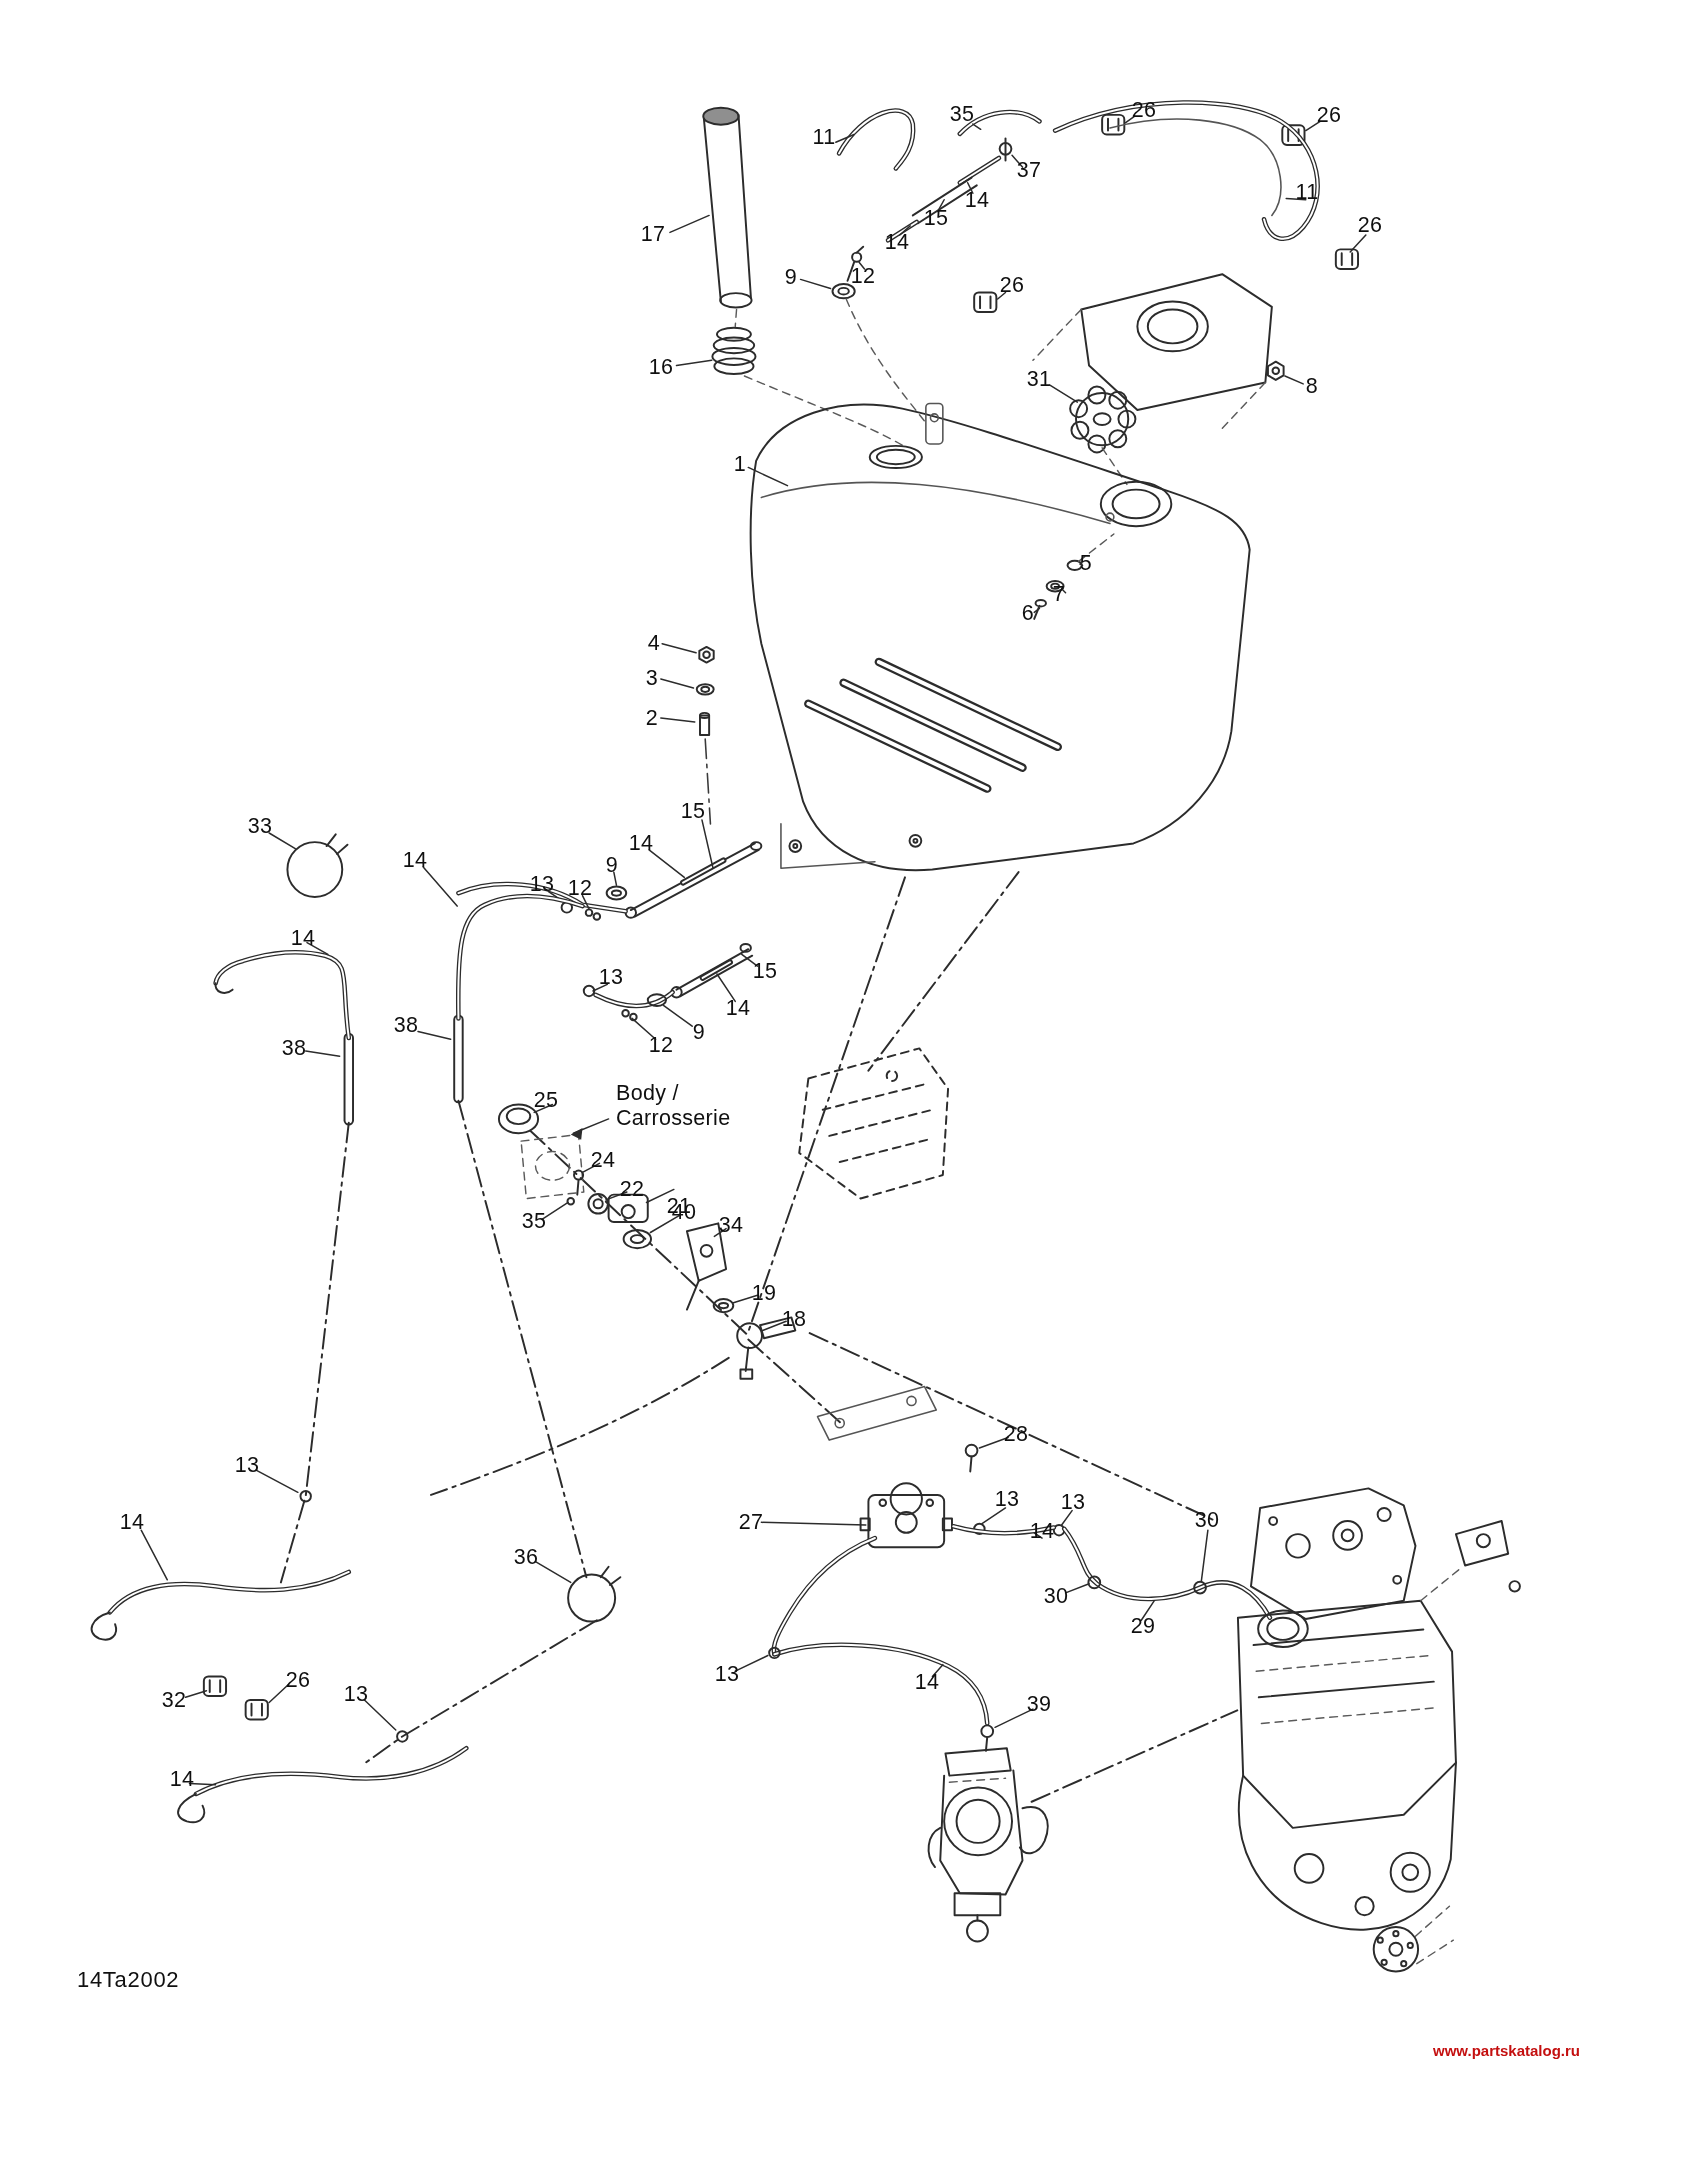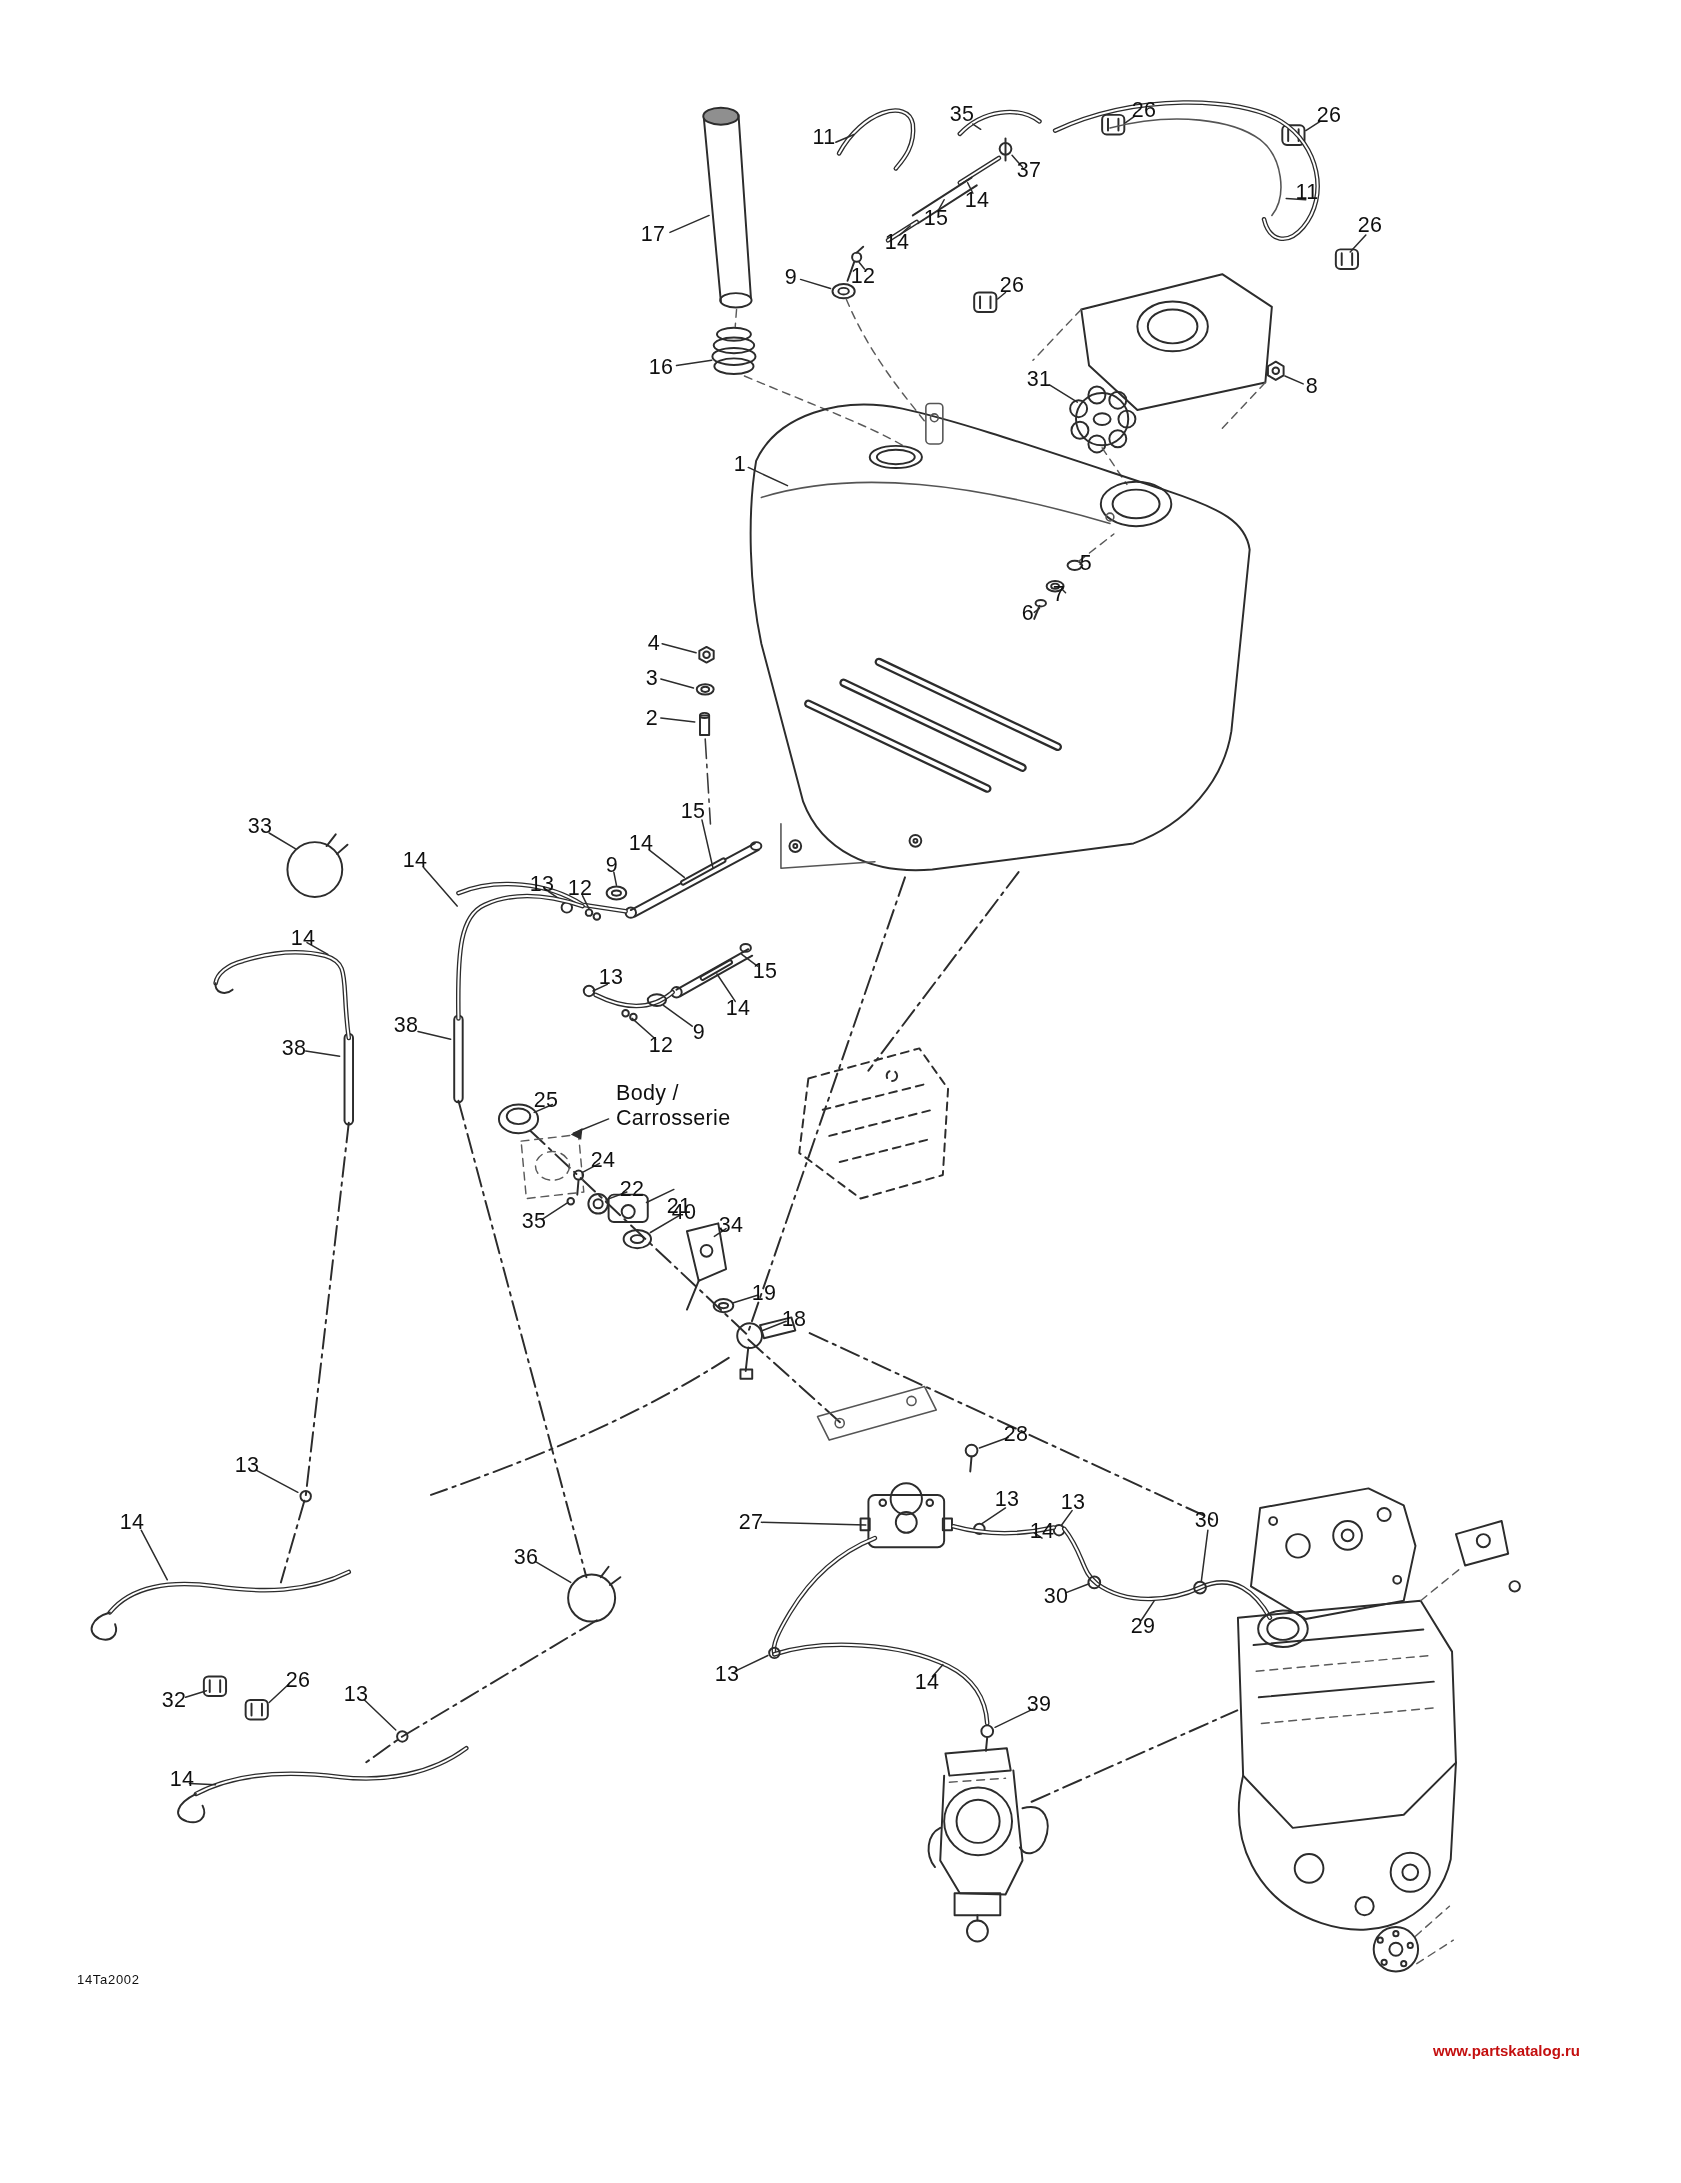--- a/index.html
+++ b/index.html
@@ -17,21 +17,21 @@
   svg .lt{stroke:#555;stroke-width:2.4}
   svg .ldr{stroke-width:2.3}
   svg .dashlt{stroke:#5a5a5a;stroke-width:2.2;stroke-dasharray:12 9}
   svg .dashdot{stroke:#3a3a3a;stroke-width:2.4;stroke-dasharray:30 9 5 9}
   svg .fillgray{fill:#8f8f8f}
   svg .filldark{fill:#2c2c2c;stroke:none}
   .callout{position:absolute;transform:translate(-50%,-50%);font-size:21.5px;color:#101010;
            white-space:pre-line;line-height:1.18;letter-spacing:0.3px}
   .align-left{transform:translate(0,-50%)}
   .align-right{transform:translate(-100%,-50%)}
-  .code{font-size:13px;letter-spacing:0.7px}
+  .code{font-size:22px;letter-spacing:0.7px}
   .watermark{color:#c41010;font-size:15px;font-weight:bold;letter-spacing:0}
 </style>
 </head>
 <body>
 
 <div class="stage">
 
 <svg width="1682" height="2183" viewBox="0 0 2576 3344">
 
   <g>

